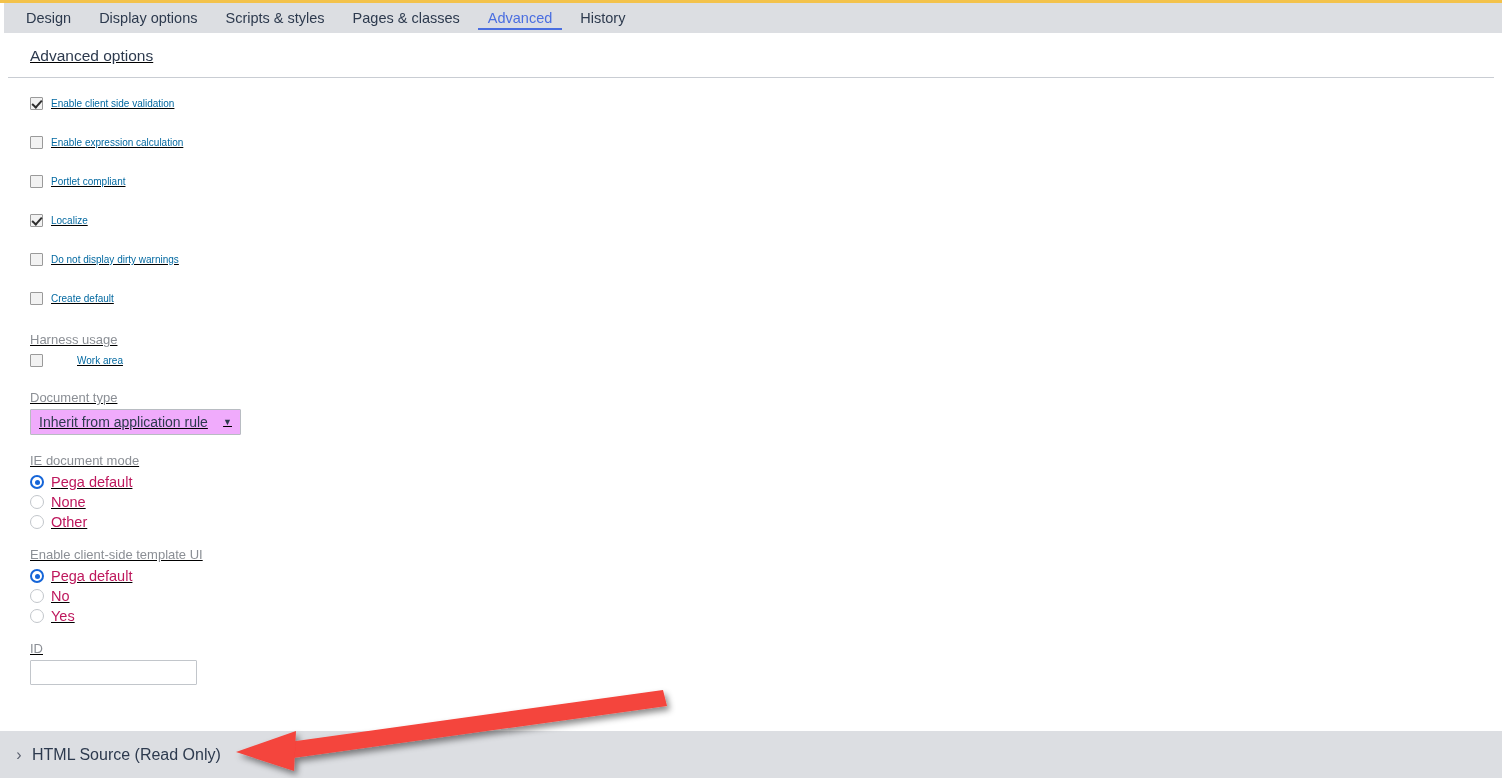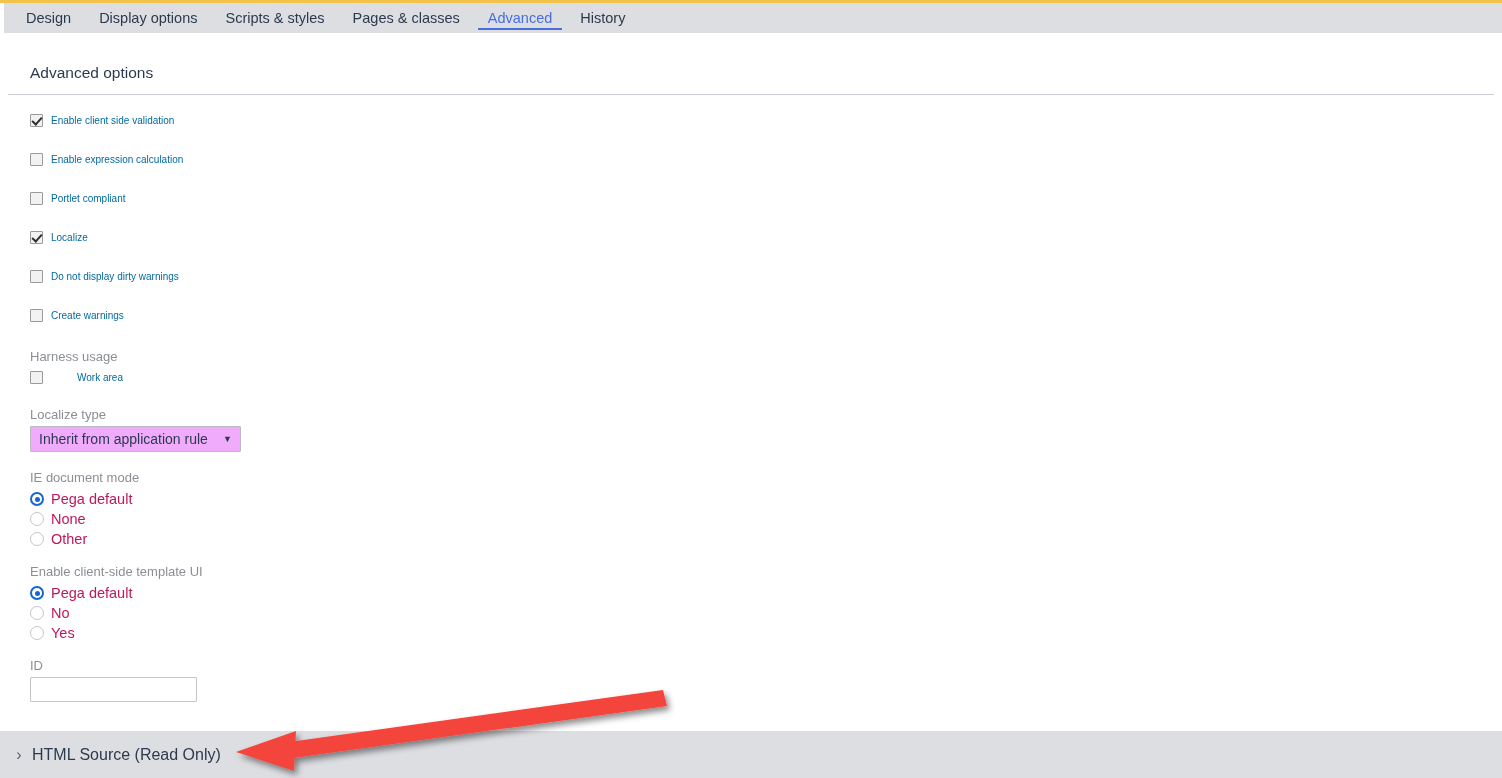--- a/index.html
+++ b/index.html
@@ -48,24 +48,25 @@
     content: "";
     position: absolute;
     left: 4px; right: 4px; bottom: 3px;
     height: 2px;
     background: #4a6ee0;
   }
 
   
   #card {
     position: absolute;
-    top: 51px; left: 8px;
+    top: 34px; left: 8px;
     width: 1486px; height: 680px;
     background: #ffffff;
     box-sizing: border-box;
+    text-decoration: underline;
   }
   #card-header {
     height: 44px;
     display: flex;
     align-items: center;
     padding-left: 22px;
     font-size: 15.5px;
     color: #2d3a4e;
     border-bottom: 1px solid #c9cdd3;
     box-sizing: border-box;
@@ -277,33 +278,33 @@
       <span class="cblabel">Localize</span>
     </div>
 
     <div class="cbrow">
       <span class="cbox"></span>
       <span class="cblabel">Do not display dirty warnings</span>
     </div>
 
     <div class="cbrow" style="margin-bottom:24px;">
       <span class="cbox"></span>
-      <span class="cblabel">Create warnings</span>
+      <span class="cblabel">Create default</span>
     </div>
 
     <div class="fieldgroup">
       <div class="grouplabel">Harness usage</div>
       <div class="cbrow tight">
         <span class="cbox"></span>
         <span class="cblabel">Work area</span>
       </div>
     </div>
 
     <div class="fieldgroup" style="margin-bottom:18px;">
-      <div class="grouplabel">Localize type</div>
+      <div class="grouplabel">Document type</div>
       <div class="selectbox">
         <span class="sel-val">Inherit from application rule</span>
         <span class="caret">▼</span>
       </div>
     </div>
 
     <div class="fieldgroup" style="margin-bottom:15px;">
       <div class="grouplabel">IE document mode</div>
       <div class="radiorow">
         <span class="radio on"></span>

